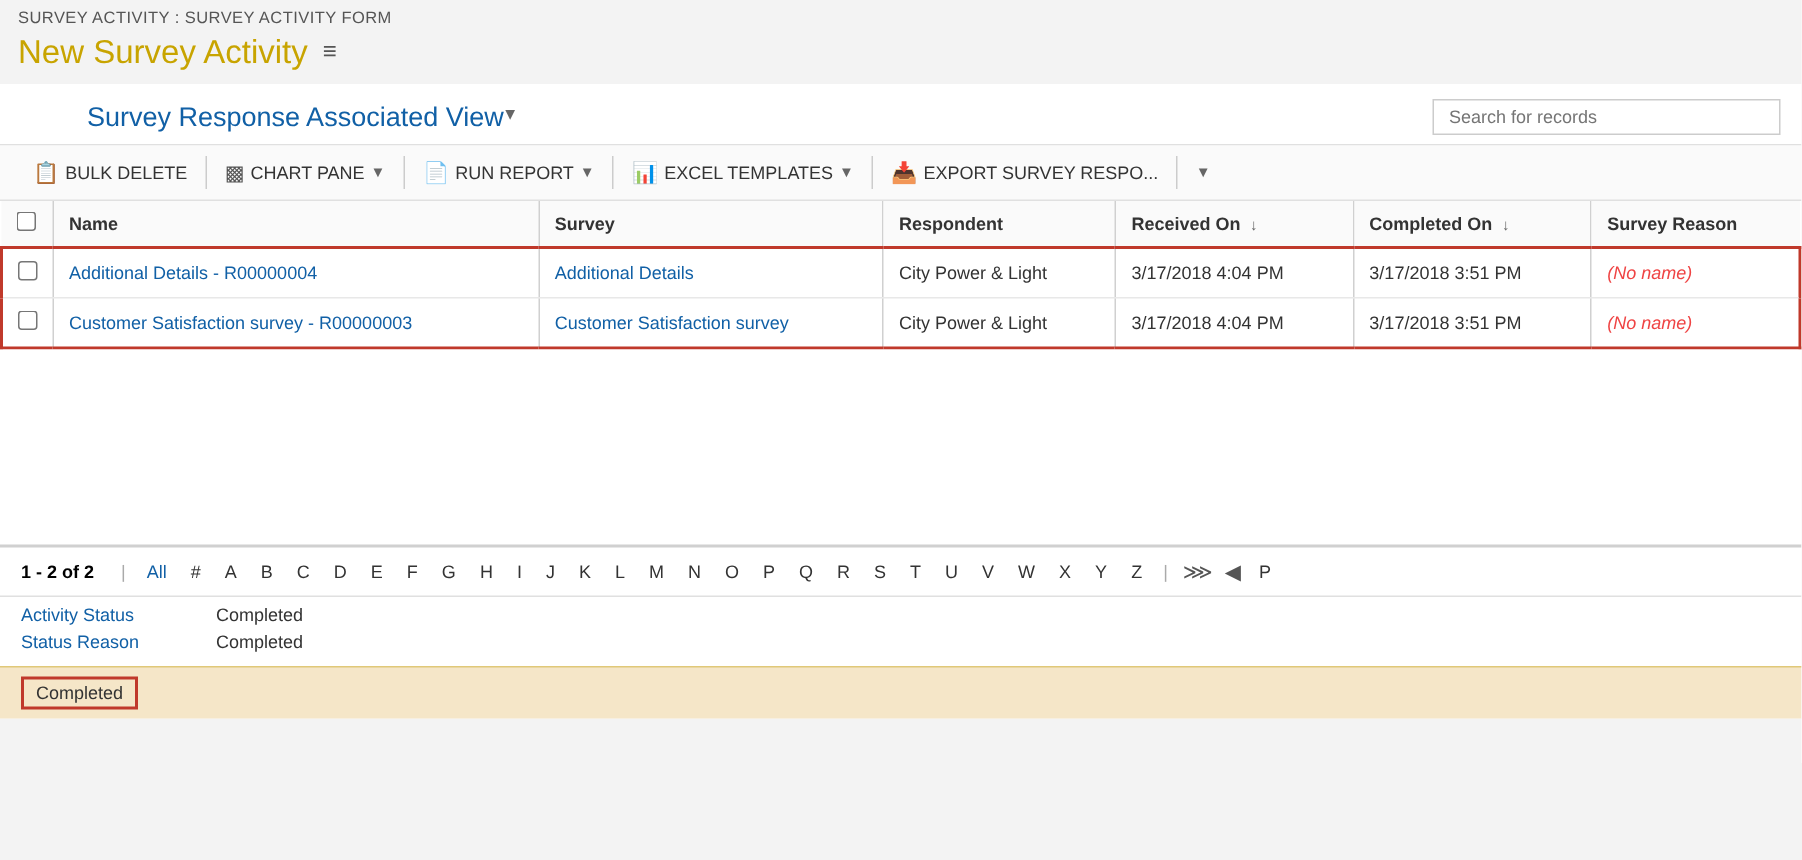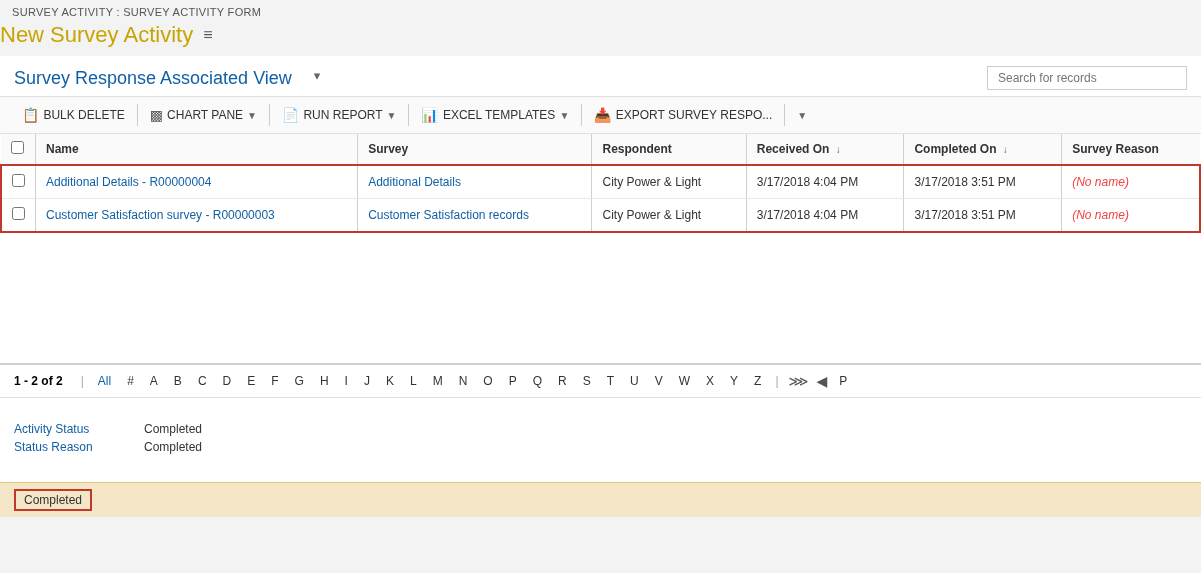--- a/index.html
+++ b/index.html
@@ -1,31 +1,31 @@
 <!DOCTYPE html>
 <html><head>
   <meta charset="utf-8">
   <style>
     * { box-sizing: border-box; margin: 0; padding: 0; }
     body { font-family: 'Segoe UI', Arial, sans-serif; font-size: 13px; background: #f3f3f3; color: #333; width: 1201px; min-height: 573px; overflow-x: hidden; }
 
     
     .header-breadcrumb { background: #f3f3f3; padding: 6px 12px 2px; font-size: 11px; color: #555; text-transform: uppercase; letter-spacing: 0.3px; }
-    .header-title-bar { background: #f3f3f3; padding: 2px 0 8px; display: flex; align-items: center; gap: 10px; }
+    .header-title-bar { background: #f3f3f3; padding: 2px 12px 8px; display: flex; align-items: center; gap: 10px; }
     .header-title { font-size: 22px; font-weight: 300; color: #c8a400; }
     .hamburger-icon { color: #555; font-size: 16px; cursor: pointer; }
 
     
     .content-area { background: #fff; padding: 0; }
 
     
     .section-header-row { display: flex; align-items: center; justify-content: space-between; padding: 10px 14px 6px; border-bottom: 1px solid #e0e0e0; }
-    .section-title { font-size: 18px; font-weight: 400; color: #1160a6; display: flex; align-items: flex-start; gap: 22px; cursor: pointer; }
+    .section-title { font-size: 18px; font-weight: 400; color: #1160a6; display: flex; align-items: flex-start; gap: 1px; cursor: pointer; margin-left: 44px; }
     .chevron-down { font-size: 13px; color: #666; }
-    .search-box { border: 1px solid #ccc; padding: 4px 10px; font-size: 12px; color: #aaa; width: 200px; outline: none; }
+    .search-box { border: 1px solid #ccc; padding: 4px 10px; font-size: 12px; color: #aaa; width: 232px; outline: none; }
 
     
     .toolbar { display: flex; align-items: center; gap: 2px; padding: 6px 14px; border-bottom: 1px solid #e0e0e0; background: #fafafa; }
     .toolbar-btn { display: flex; align-items: center; gap: 4px; padding: 4px 8px; font-size: 12px; color: #333; cursor: pointer; border: none; background: transparent; white-space: nowrap; }
     .toolbar-btn .icon { font-size: 14px; color: #555; }
     .toolbar-divider { width: 1px; height: 22px; background: #ccc; margin: 0 2px; }
     .dropdown-arrow { font-size: 10px; color: #666; }
 
     
     .table-container { padding: 0; }
@@ -42,21 +42,21 @@
     
     .pagination-bar { display: flex; align-items: center; gap: 8px; padding: 8px 14px; border-top: 2px solid #d0d0d0; background: #fff; font-size: 12px; flex-wrap: wrap; }
     .page-count { font-weight: 600; color: #000000; margin-right: 8px; }
     .page-sep { color: #aaa; margin: 0 2px; }
     .page-link { color: #1160a6; cursor: pointer; padding: 1px 4px; }
     .page-link.active { color: #1160a6; font-weight: 400; }
     .page-link.letter { color: #333; }
     .page-nav { color: #555; cursor: pointer; font-size: 14px; }
 
     
-    .footer-fields { background: #fff; padding: 24px 14px; border-top: 1px solid #e0e0e0; }
+    .footer-fields { background: #fff; padding: 5px 14px; border-top: 1px solid #e0e0e0; }
     .field-row { display: flex; align-items: center; gap: 0; margin-bottom: 4px; }
     .field-label { color: #1160a6; font-size: 12px; min-width: 130px; }
     .field-value { color: #333; font-size: 12px; }
 
     
     .status-bar { background: #f5e6c8; border-top: 1px solid #e0c878; padding: 6px 14px; display: flex; align-items: center; }
     .status-badge { border: 2px solid #c0392b; padding: 2px 8px; font-size: 12px; color: #333; background: #f5e6c8; cursor: pointer; }
   </style>
 </head>
 <body>
@@ -147,21 +147,21 @@
           <td style="width:1px;padding:0;background:#d0d0d0;"></td>
           <td>3/17/2018 3:51 PM</td>
           <td style="width:1px;padding:0;background:#d0d0d0;"></td>
           <td><span class="no-name">(No name)</span></td>
         </tr>
         <tr style="border-left: 2px solid #c0392b; border-right: 2px solid #c0392b; border-bottom: 2px solid #c0392b;">
           <td class="check-col"><input type="checkbox" style=""></td>
           <td style="width:1px;padding:0;background:#d0d0d0;"></td>
           <td><a class="link-text">Customer Satisfaction survey - R00000003</a></td>
           <td style="width:1px;padding:0;background:#d0d0d0;"></td>
-          <td><a class="link-text">Customer Satisfaction records</a></td>
+          <td><a class="link-text">Customer Satisfaction survey</a></td>
           <td style="width:1px;padding:0;background:#d0d0d0;"></td>
           <td>City Power &amp; Light</td>
           <td style="width:1px;padding:0;background:#d0d0d0;"></td>
           <td>3/17/2018 4:04 PM</td>
           <td style="width:1px;padding:0;background:#d0d0d0;"></td>
           <td>3/17/2018 3:51 PM</td>
           <td style="width:1px;padding:0;background:#d0d0d0;"></td>
           <td><span class="no-name">(No name)</span></td>
         </tr>
       </tbody>

